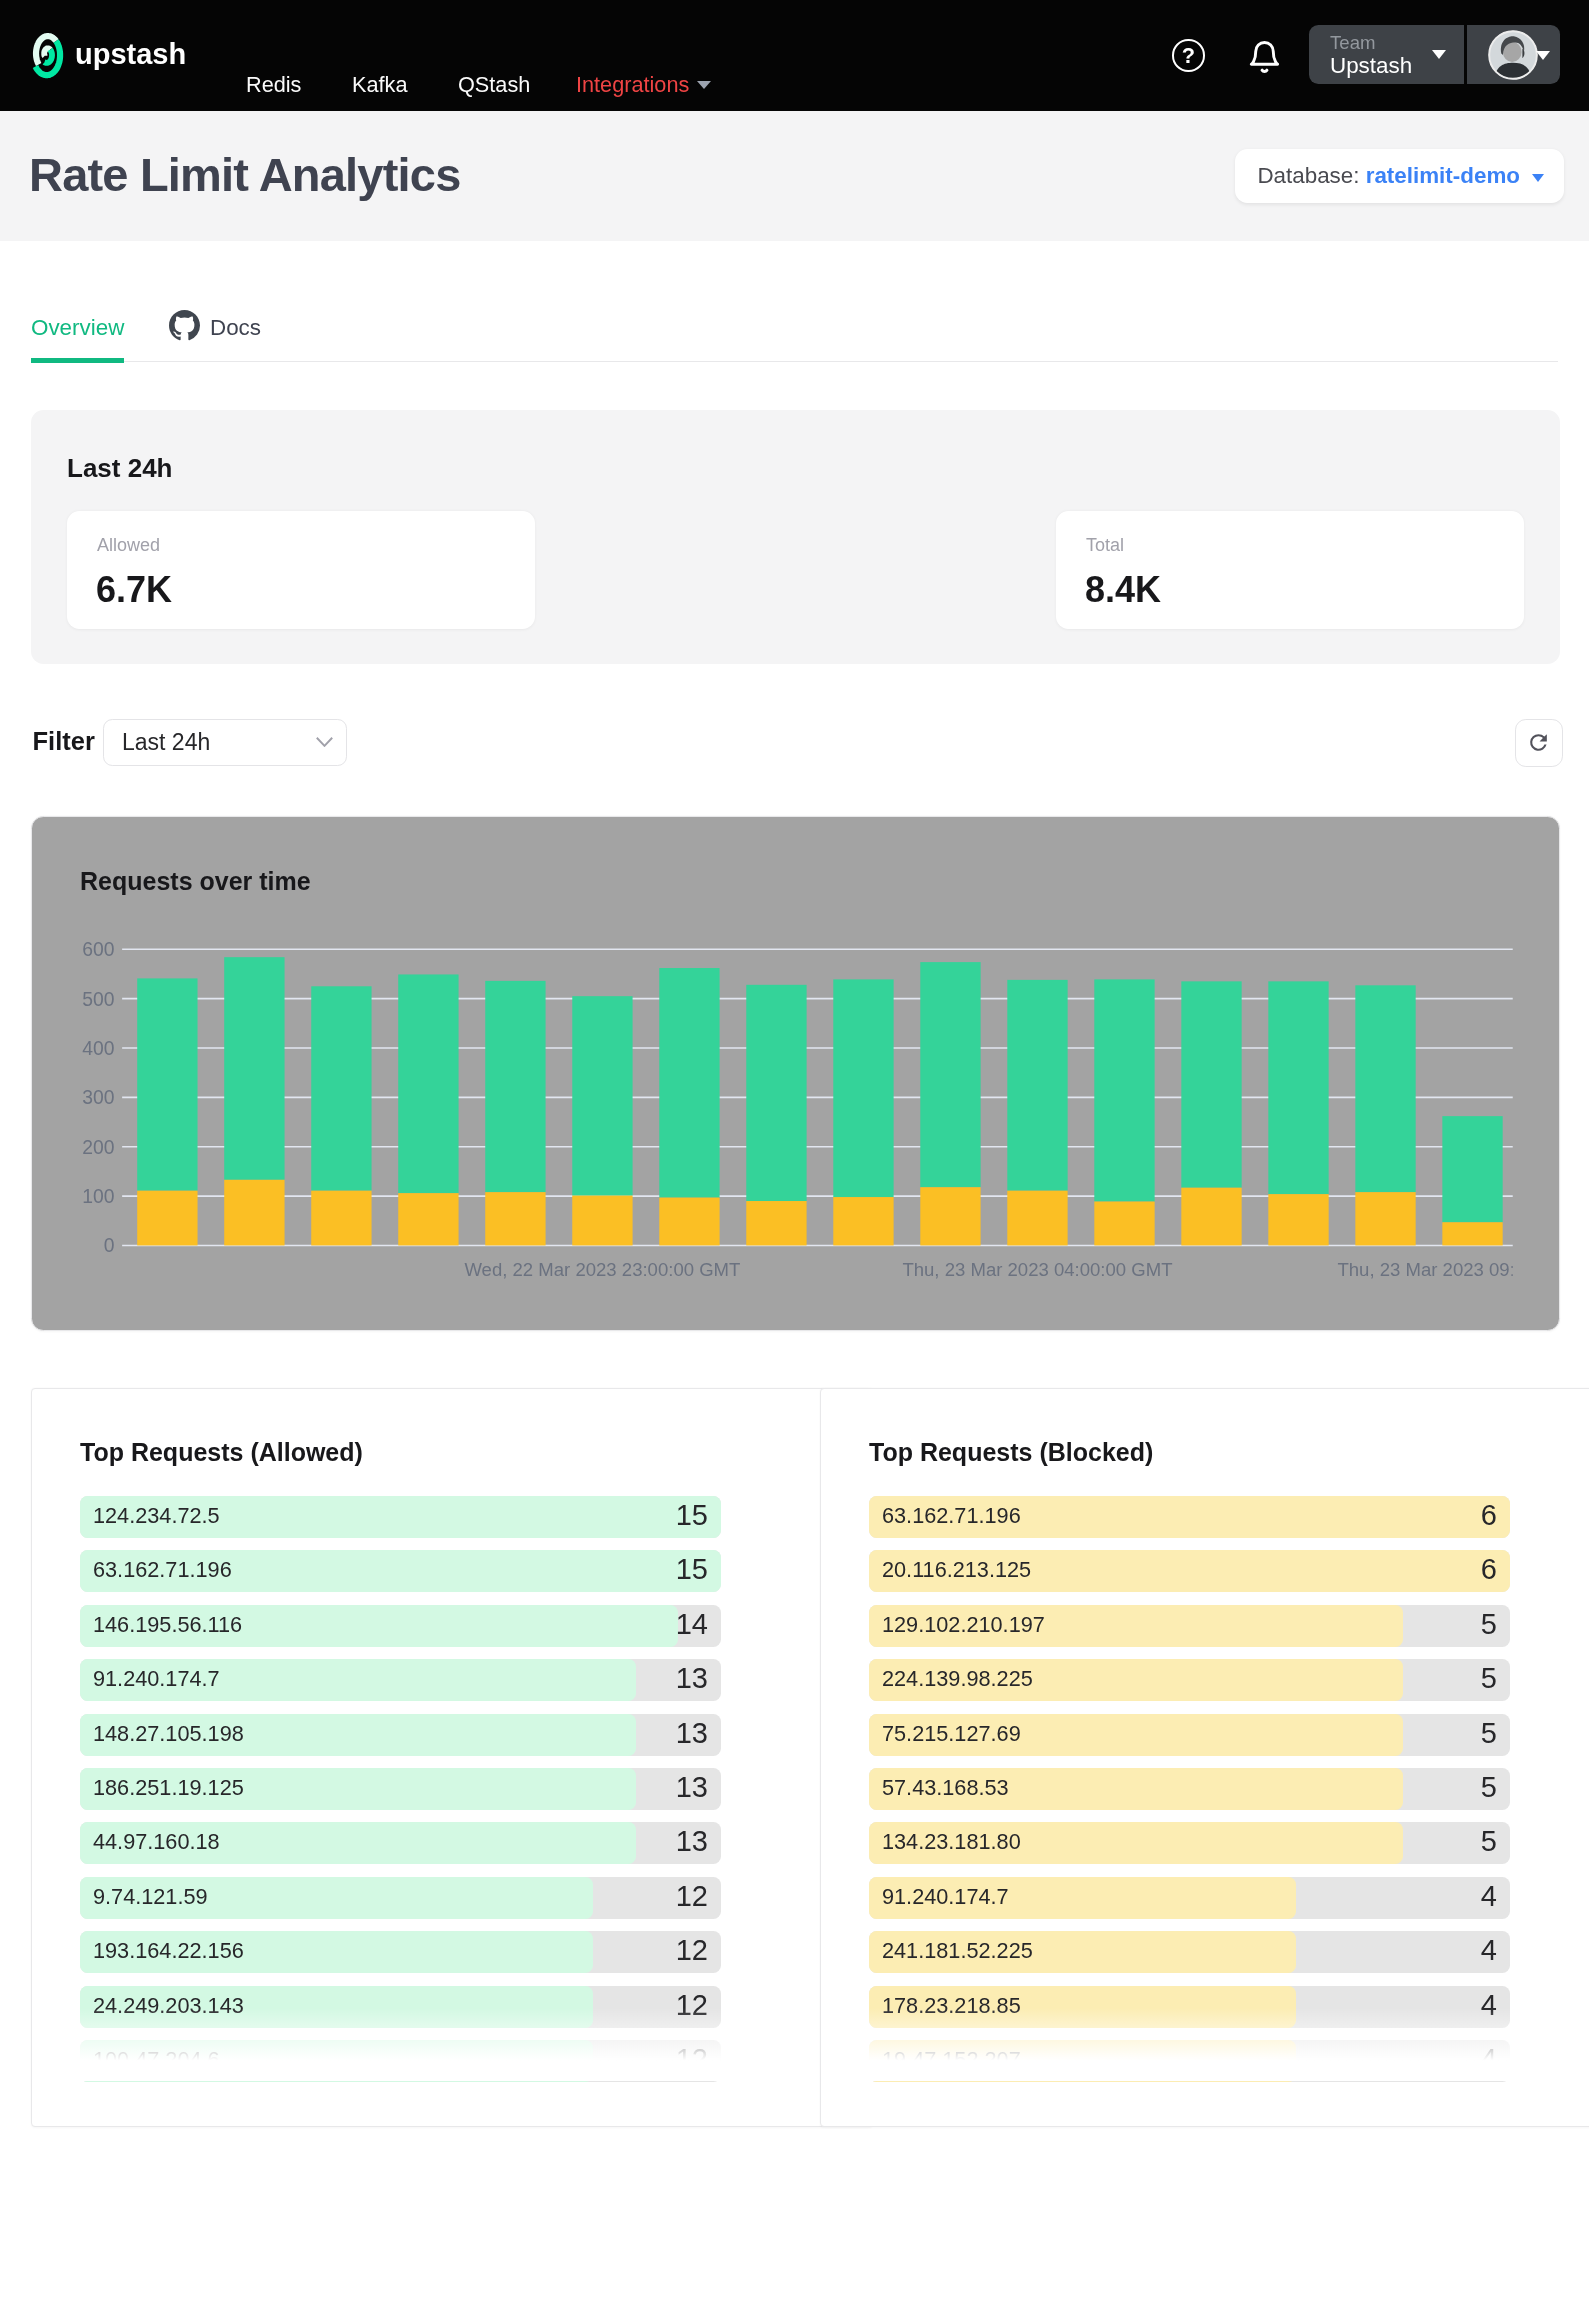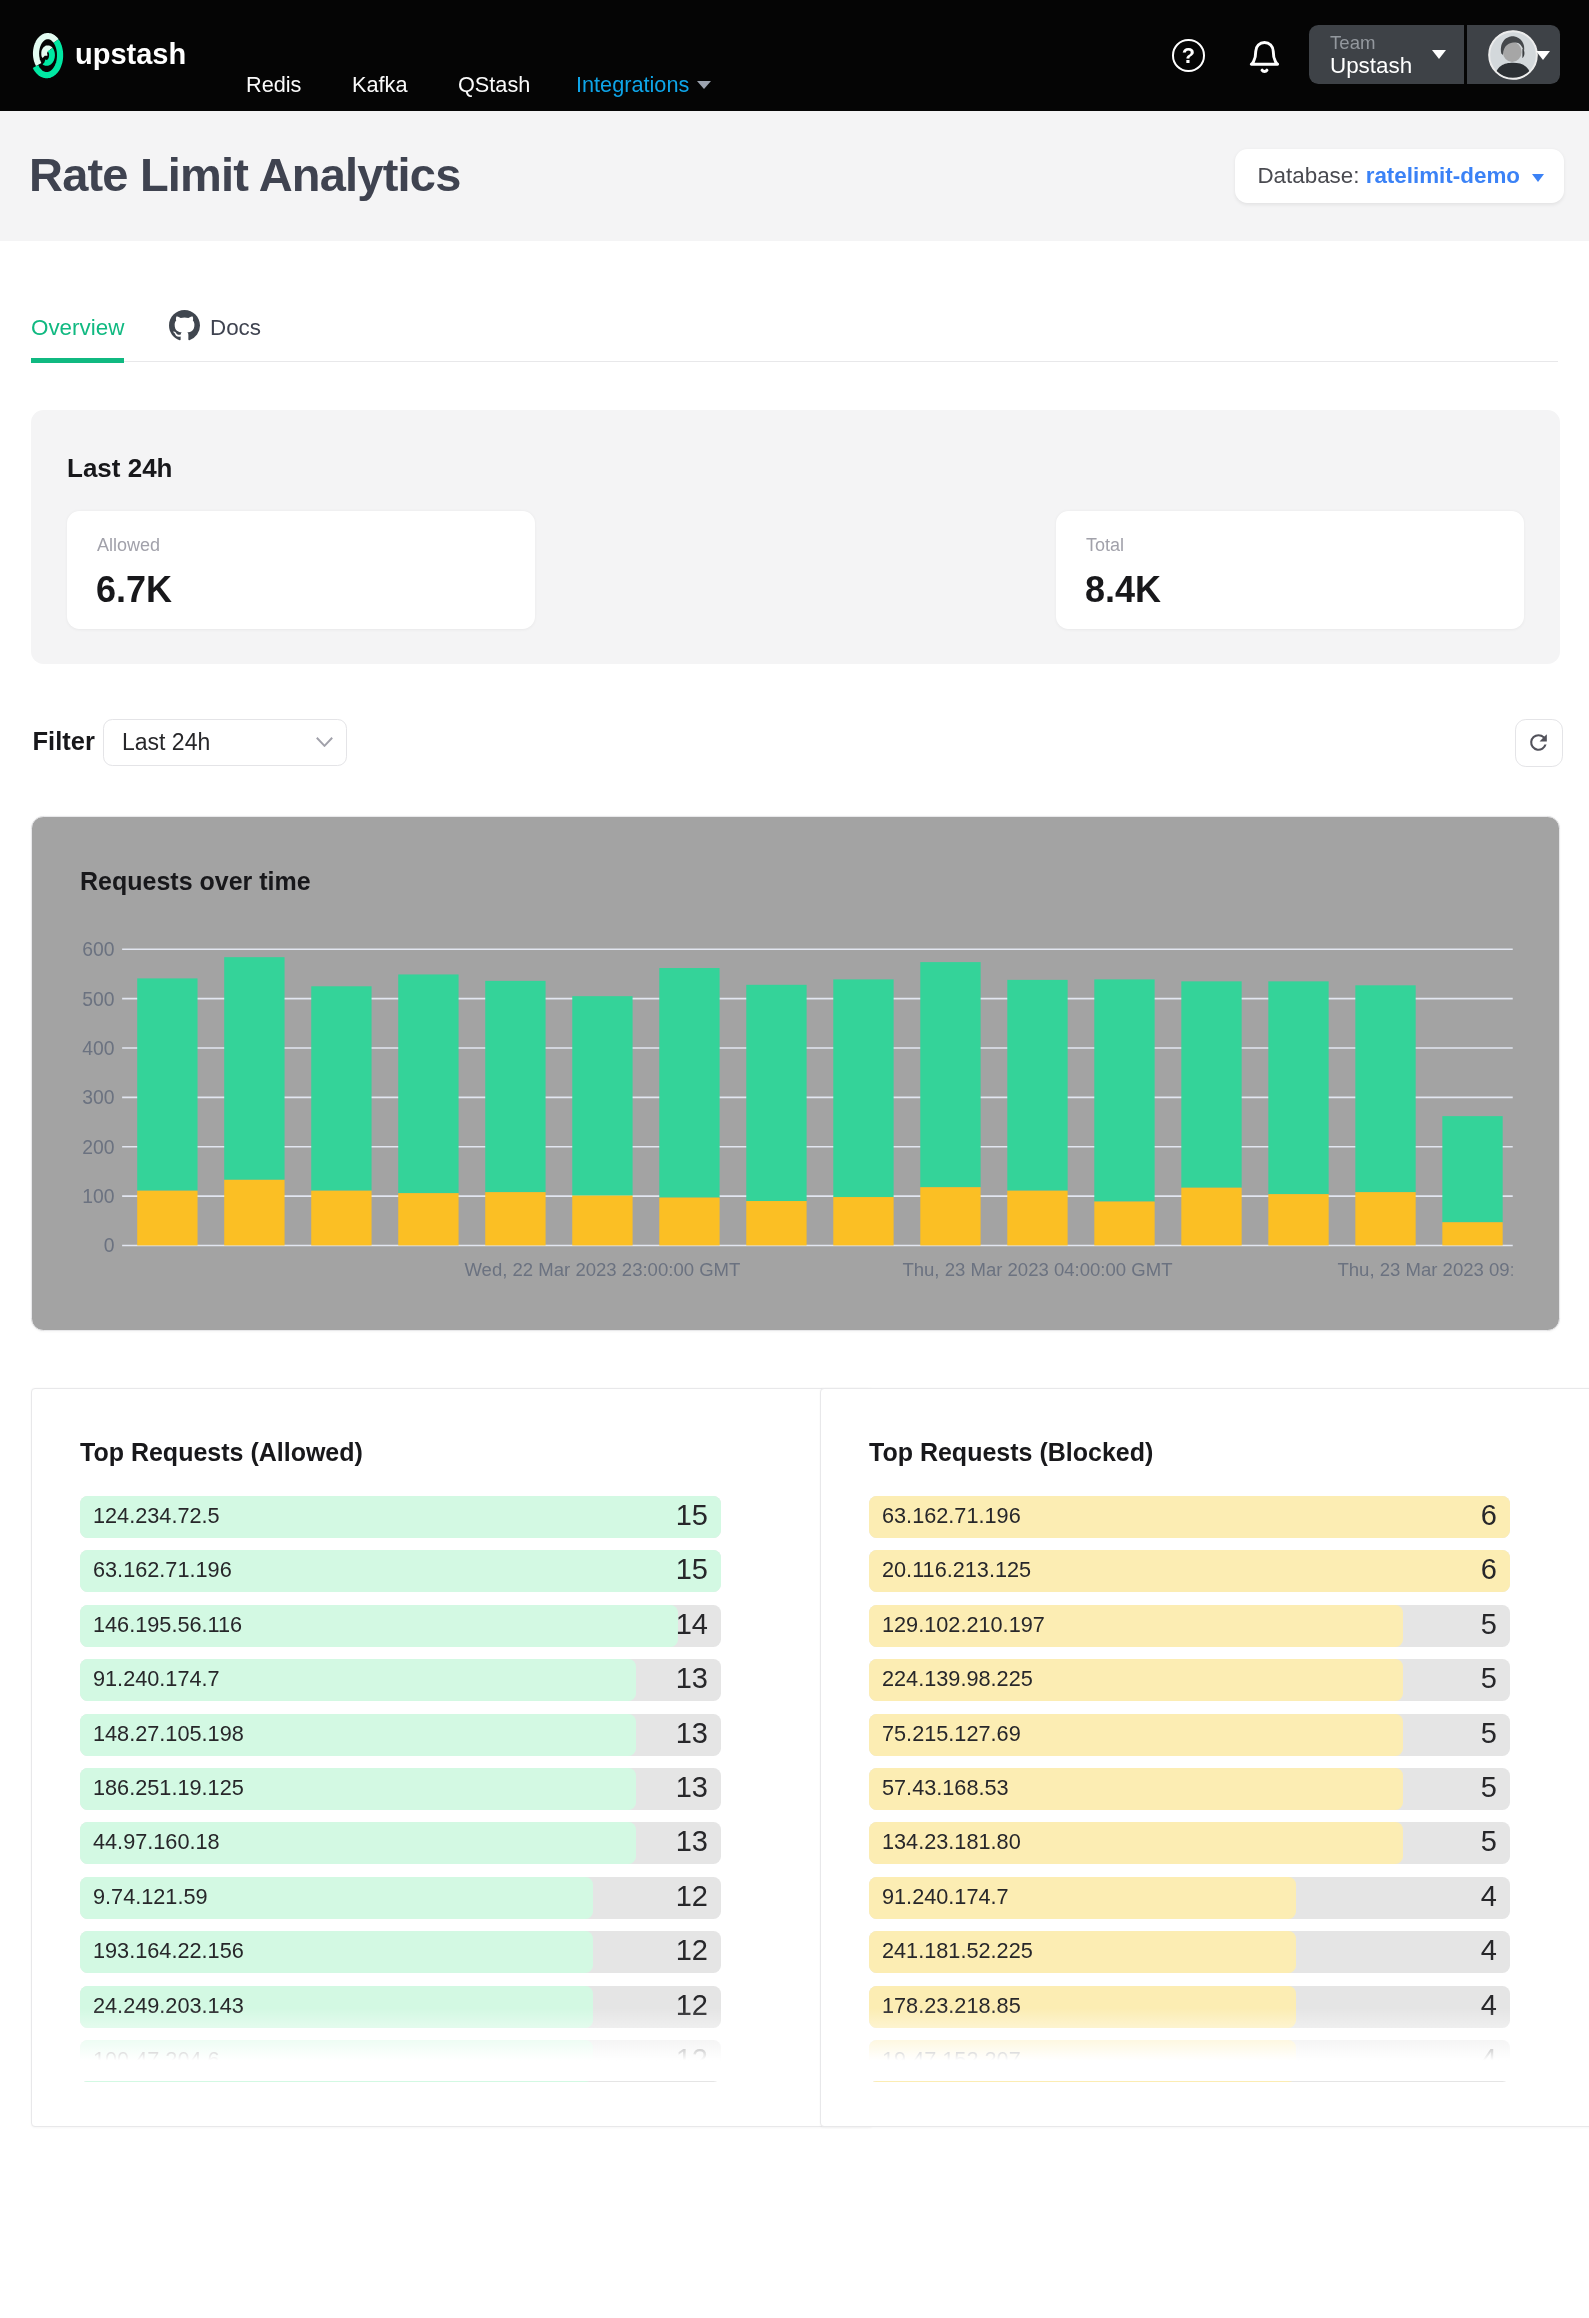--- a/index.html
+++ b/index.html
@@ -4,21 +4,21 @@
 <style>
 * { margin:0; padding:0; box-sizing:border-box; }
 html,body { width:1589px; height:2319px; background:#ffffff; font-family:"Liberation Sans", sans-serif; position:relative; overflow:hidden; }
 .abs { position:absolute; }
 
 
 .nav { position:absolute; top:0; left:0; width:1589px; height:111px; background:#050505; }
 .brand { position:absolute; left:29px; top:30px; width:38px; height:51px; }
 .brandname { position:absolute; left:75px; top:38px; color:#fff; font-size:29px; font-weight:700; }
 .navlink { position:absolute; top:56px; color:#fafafa; font-size:21.7px;margin-top:16px; }
-.navlink.dim { color:#0ea5e9;text-align:center; }
+.navlink.dim { color:#ef4444;text-align:center; }
 .ncaret { display:inline-block; width:0; height:0; border-left:7px solid transparent; border-right:7px solid transparent; border-top:8.5px solid #9ca3af; vertical-align:middle; margin-left:7.7px; margin-bottom:3.1px;}
 .qicon { position:absolute; left:1172px; top:39px; width:32.5px; height:32.5px; border:2.3px solid #fff; border-radius:50%; color:#fff; font-size:21.7px; font-weight:700; text-align:center; line-height:29px; }
 .teamchip { position:absolute; left:1309px; top:25px; width:155px; height:59px; background:#3e4247; border-radius:9.3px 0 0 9.3px; }
 .avchip { position:absolute; left:1467px; top:25px; width:93px; height:59px; background:#3e4247; border-radius:0 9.3px 9.3px 0; }
 .tlabel { position:absolute; left:21px; top:7px; font-size:18.6px; color:#93989e; }
 .tname { position:absolute; left:21px; top:28px; font-size:22.4px; color:#fff; }
 .wcaret { position:absolute; width:0; height:0; border-left:7px solid transparent; border-right:7px solid transparent; border-top:9.3px solid #fff; }
 
 
 .hero { position:absolute; top:111px; left:0; width:1589px; height:130px; background:#f4f4f5; }

